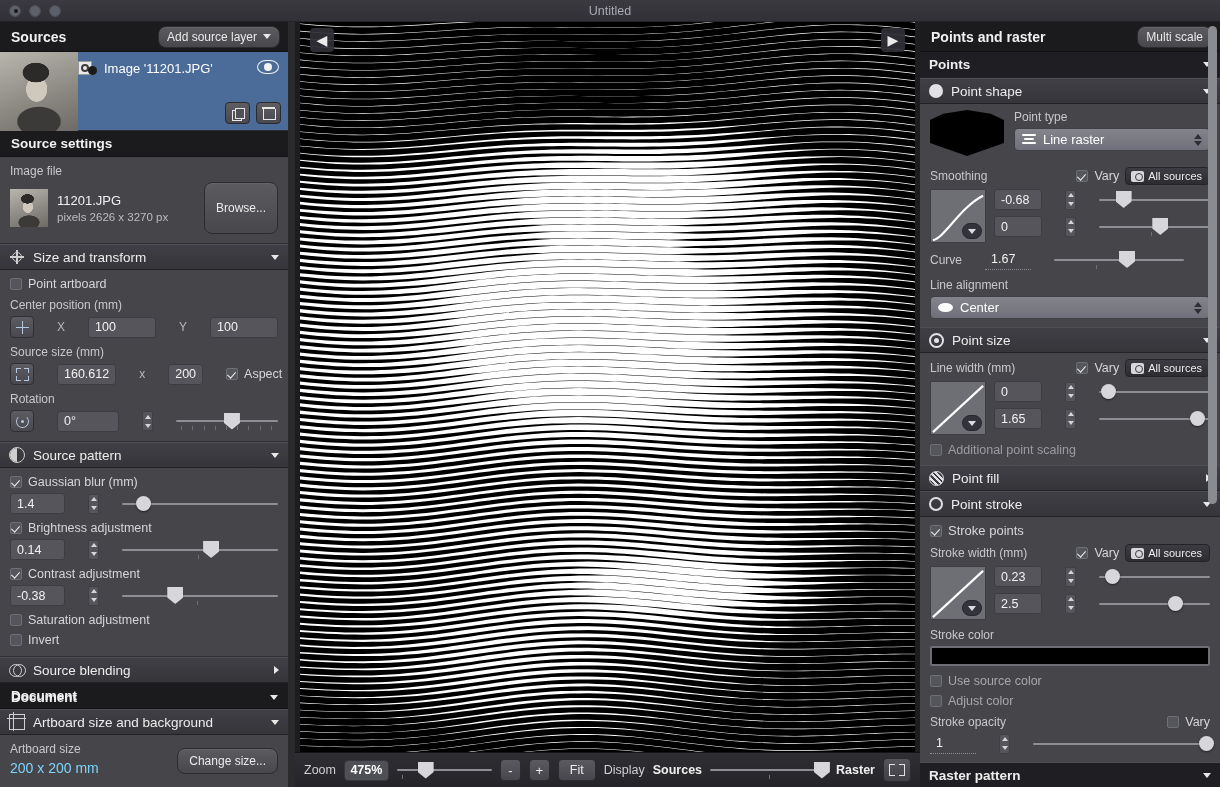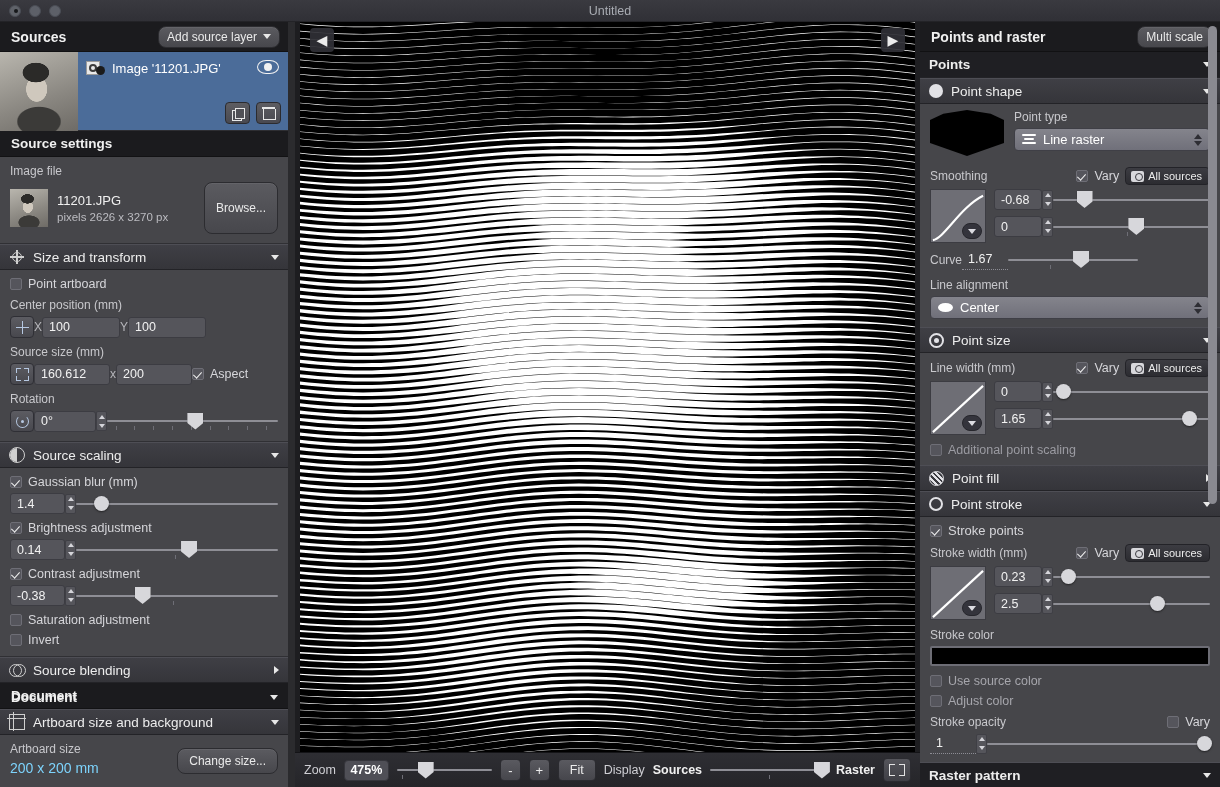--- a/index.html
+++ b/index.html
@@ -64,21 +64,21 @@
     width: 78px; height: 79px; background: #8d8d8a; overflow: hidden; position: relative;
   }
   .thumb .port {
     position:absolute; inset:0;
     background:
       radial-gradient(ellipse 30% 22% at 46% 26%, #2b2a28 0 55%, transparent 58%),
       radial-gradient(ellipse 22% 26% at 47% 47%, #cfc8bd 0 60%, transparent 63%),
       radial-gradient(ellipse 45% 30% at 50% 88%, #3b3a38 0 60%, transparent 64%),
       linear-gradient(160deg,#b9b6ae,#8a8781 60%,#6e6b66);
   }
-  .src-meta { flex: 1; padding: 8px 10px 0 8px; position: relative; }
+  .src-meta { flex: 1; padding: 8px 10px 0 0; position: relative; }
   .src-title-line { display: flex; align-items: center; gap: 7px; }
   .ico-img {
     width: 19px; height: 17px; position: relative; flex: none;
   }
   .ico-img .sq {
     position:absolute; left:0; top:1px; width:14px; height:14px;
     background:#e9e9e9; border:1px solid #9a9a9a;
   }
   .ico-img .gear {
     position:absolute; left:3px; top:4px; width:8px; height:8px; border-radius:50%;
@@ -272,21 +272,21 @@
   .right-panel {
     position:absolute; left:920px; top:22px; width:300px; height:765px;
     background:#46464a; overflow:hidden;
   }
   .rp-scroll { position:absolute; right:3px; top:4px; width:9px; height:690px; }
   .rp-scroll .thumbbar {
     position:absolute; left:0; top:0; width:9px; height:478px;
     background:#8a8a91; border-radius:5px;
   }
   .rsect { background:#46464a; padding:6px 10px 8px 10px; }
-  .row { display:flex; align-items:center; gap:0; }
+  .row { display:flex; align-items:center; gap:23px; }
   .mt6 { margin-top:6px; }
   .mt4 { margin-top:4px; }
   .vary-wrap { display:flex; align-items:center; gap:6px; margin-left:auto; }
   .allsrc {
     background:linear-gradient(#3c3c42,#2c2c31); border:1px solid #232328; border-radius:4px;
     font-size:11px; color:#ececec; padding:2px 7px 2px 5px; display:flex;align-items:center;gap:4px;
   }
   .cam-ico { width:13px;height:11px;background:#d8d8dc;border-radius:2px;position:relative;flex:none; }
   .cam-ico::after{content:"";position:absolute;left:4px;top:2.5px;width:6px;height:6px;border-radius:50%;border:1.6px solid #3a3a40;}
   .curve-box {
@@ -463,21 +463,21 @@
               <i style="left:82%"></i>
               <i style="left:93%"></i>
           </div>
           <div class="knob-pent" style="left:47%"></div>
         </div>
       </div>
     </div>
 
     <div class="group-head">
       <span class="gi half"></span>
-      <span class="gh-label">Source scaling</span>
+      <span class="gh-label">Source pattern</span>
       <span class="caret-dn"></span>
     </div>
 
     <div class="sect">
       <div class="chk">
         <span class="box on"></span>
         <span>Gaussian blur (mm)</span>
       </div>
       <div class="row mt4">
         <div class="field" style="width:55px">1.4</div>

